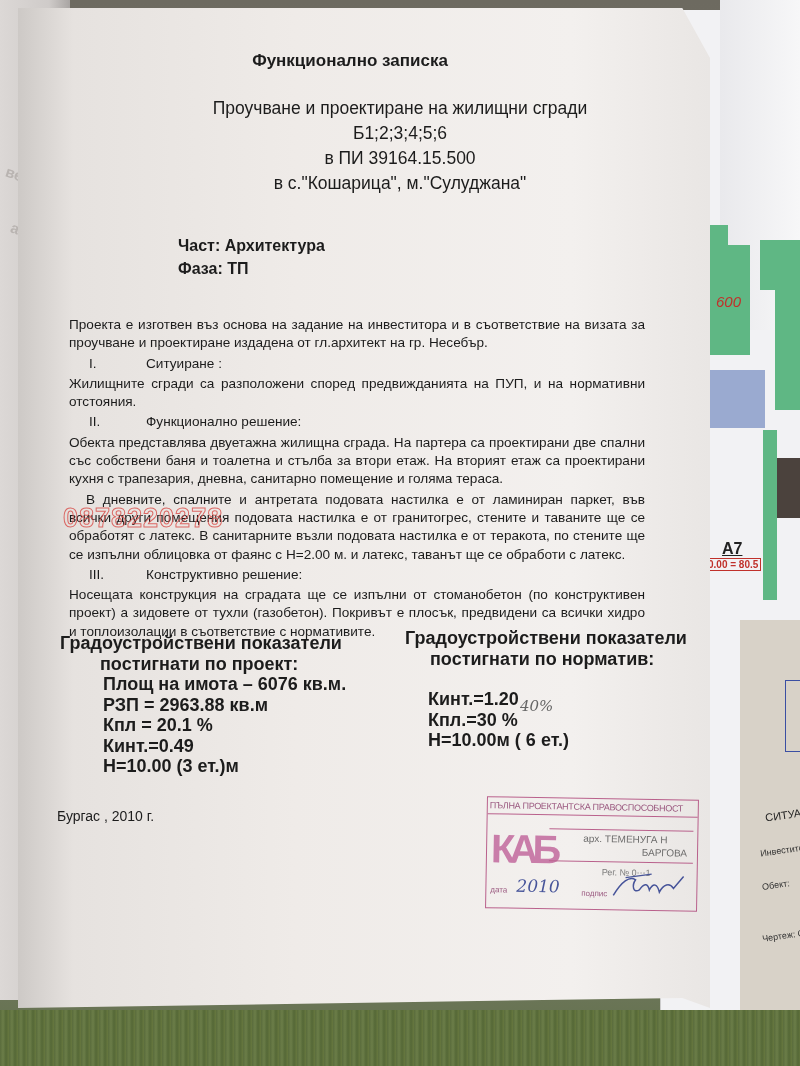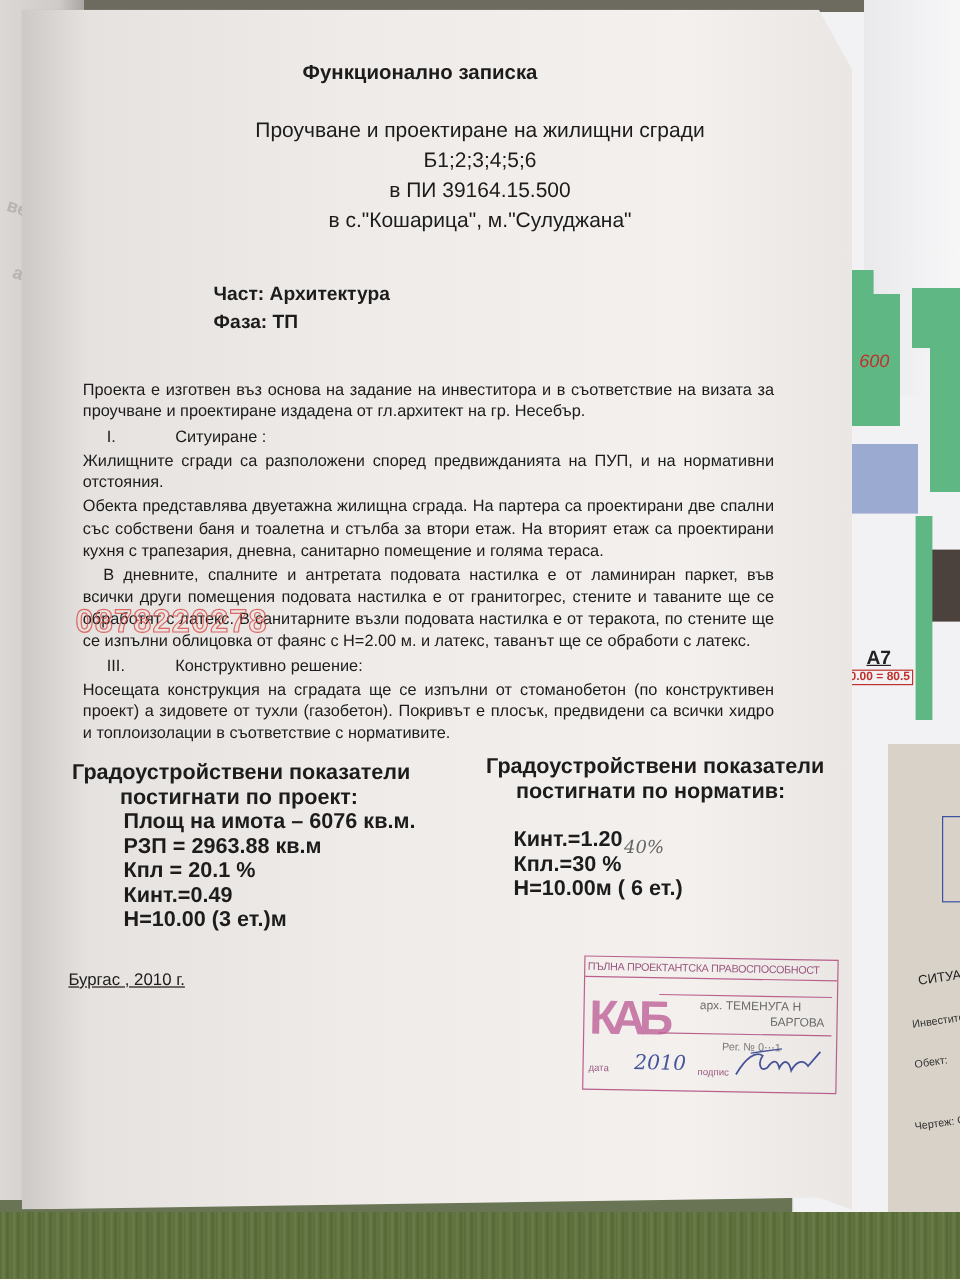--- a/index.html
+++ b/index.html
@@ -100,21 +100,21 @@
   .ind-right { left:405px; top:628px; }
   .ind-left .sub { padding-left:40px; }
   .ind-left .val { padding-left:43px; }
   .ind-right .sub { padding-left:25px; }
   .ind-right .val { padding-left:23px; }
   .handwritten {
     position:absolute; left:520px; top:697px; font-size:15px; color:#666;
     font-family:"DejaVu Serif", serif; font-style:italic;
   }
   .place-date {
-    position:absolute; left:57px; top:808px; font-size:14px; color:#1c1c1c;text-decoration:underline;
+    position:absolute; left:57px; top:808px; font-size:14px; color:#1c1c1c;
   }
   
   .stamp {
     position:absolute; left:486px; top:798px; width:210px; height:110px;
     border:1.5px solid #b0497c; color:#7d4a8f; opacity:0.85;
     transform: rotate(1deg);
   }
   .stamp-header {
     font-size:9px; color:#8b3e6c; border-bottom:1.2px solid #b0497c;
     padding:3px 2px; letter-spacing:-0.3px; white-space:nowrap;
@@ -123,21 +123,21 @@
     position:absolute; left:4px; top:20px; width:52px; height:62px;
     font-size:40px; font-weight:bold; color:#c26a9e; line-height:62px; letter-spacing:-6px;
   }
   .stamp-line {
     position:absolute; left:62px; right:4px; height:1px; background:#b0497c;
   }
   .stamp-arch { position:absolute; left:96px; top:34px; font-size:10px; color:#555; white-space:nowrap; }
   .stamp-name2 { position:absolute; right:10px; top:47px; font-size:10px; color:#555; }
   .stamp-reg { position:absolute; left:115px; top:68px; font-size:9px; color:#666; }
   .stamp-date-label { position:absolute; left:4px; top:88px; font-size:8px; color:#8b3e6c; }
-  .stamp-date-value { position:absolute; left:30px; top:78px; font-size:17px; color:#2a3a8c; font-style:italic; font-family:"DejaVu Serif", serif;margin-left:12px; }
+  .stamp-date-value { position:absolute; left:30px; top:78px; font-size:17px; color:#2a3a8c; font-style:italic; font-family:"DejaVu Serif", serif; }
   .stamp-sign-label { position:absolute; left:95px; top:90px; font-size:8px; color:#8b3e6c; }
   .stamp-signature {
     position:absolute; left:125px; top:72px; width:75px; height:28px;
   }
 </style>
 </head>
 <body>
 
 <div class="bg-left-page">
   <div class="bg-left-ghost" style="left:5px;top:170px;">вестит</div>
@@ -181,20 +181,23 @@
   <div>Част:  Архитектура</div>
   <div>Фаза: ТП</div>
 </div>
 
 <div class="body-text">
   <p>Проекта е изготвен въз основа на задание на инвеститора и в съответствие на визата за проучване и проектиране  издадена от гл.архитект на гр. Несебър.</p>
   <p class="heading-row">
     <span class="num">I.</span><span>Ситуиране :</span>
   </p>
   <p>Жилищните сгради са разположени според предвижданията на ПУП, и на нормативни отстояния.</p>
+  <p class="heading-row">
+    <span class="num">II.</span><span>Функционално решение:</span>
+  </p>
   <p>Обекта представлява двуетажна жилищна сграда. На партера са проектирани  две спални със собствени баня и тоалетна и стълба за втори етаж. На вторият етаж са проектирани кухня с трапезария, дневна, санитарно помещение и голяма тераса.</p>
   <p class="indent">В дневните, спалните и антретата подовата настилка е от ламиниран паркет, във всички други помещения подовата настилка е от гранитогрес, стените и таваните ще се обработят с латекс. В санитарните възли подовата настилка е от теракота, по стените ще се изпълни облицовка от фаянс с Н=2.00 м. и латекс, таванът ще се обработи с латекс.</p>
   <p class="heading-row">
     <span class="num">III.</span><span>Конструктивно решение:</span>
   </p>
   <p>Носещата конструкция на сградата ще  се изпълни от стоманобетон (по конструктивен проект) а зидовете от тухли (газобетон). Покривът е плосък, предвидени са всички хидро и топлоизолации в съответствие с нормативите.</p>
 </div>
 
 <div class="watermark">0878220278</div>
 

